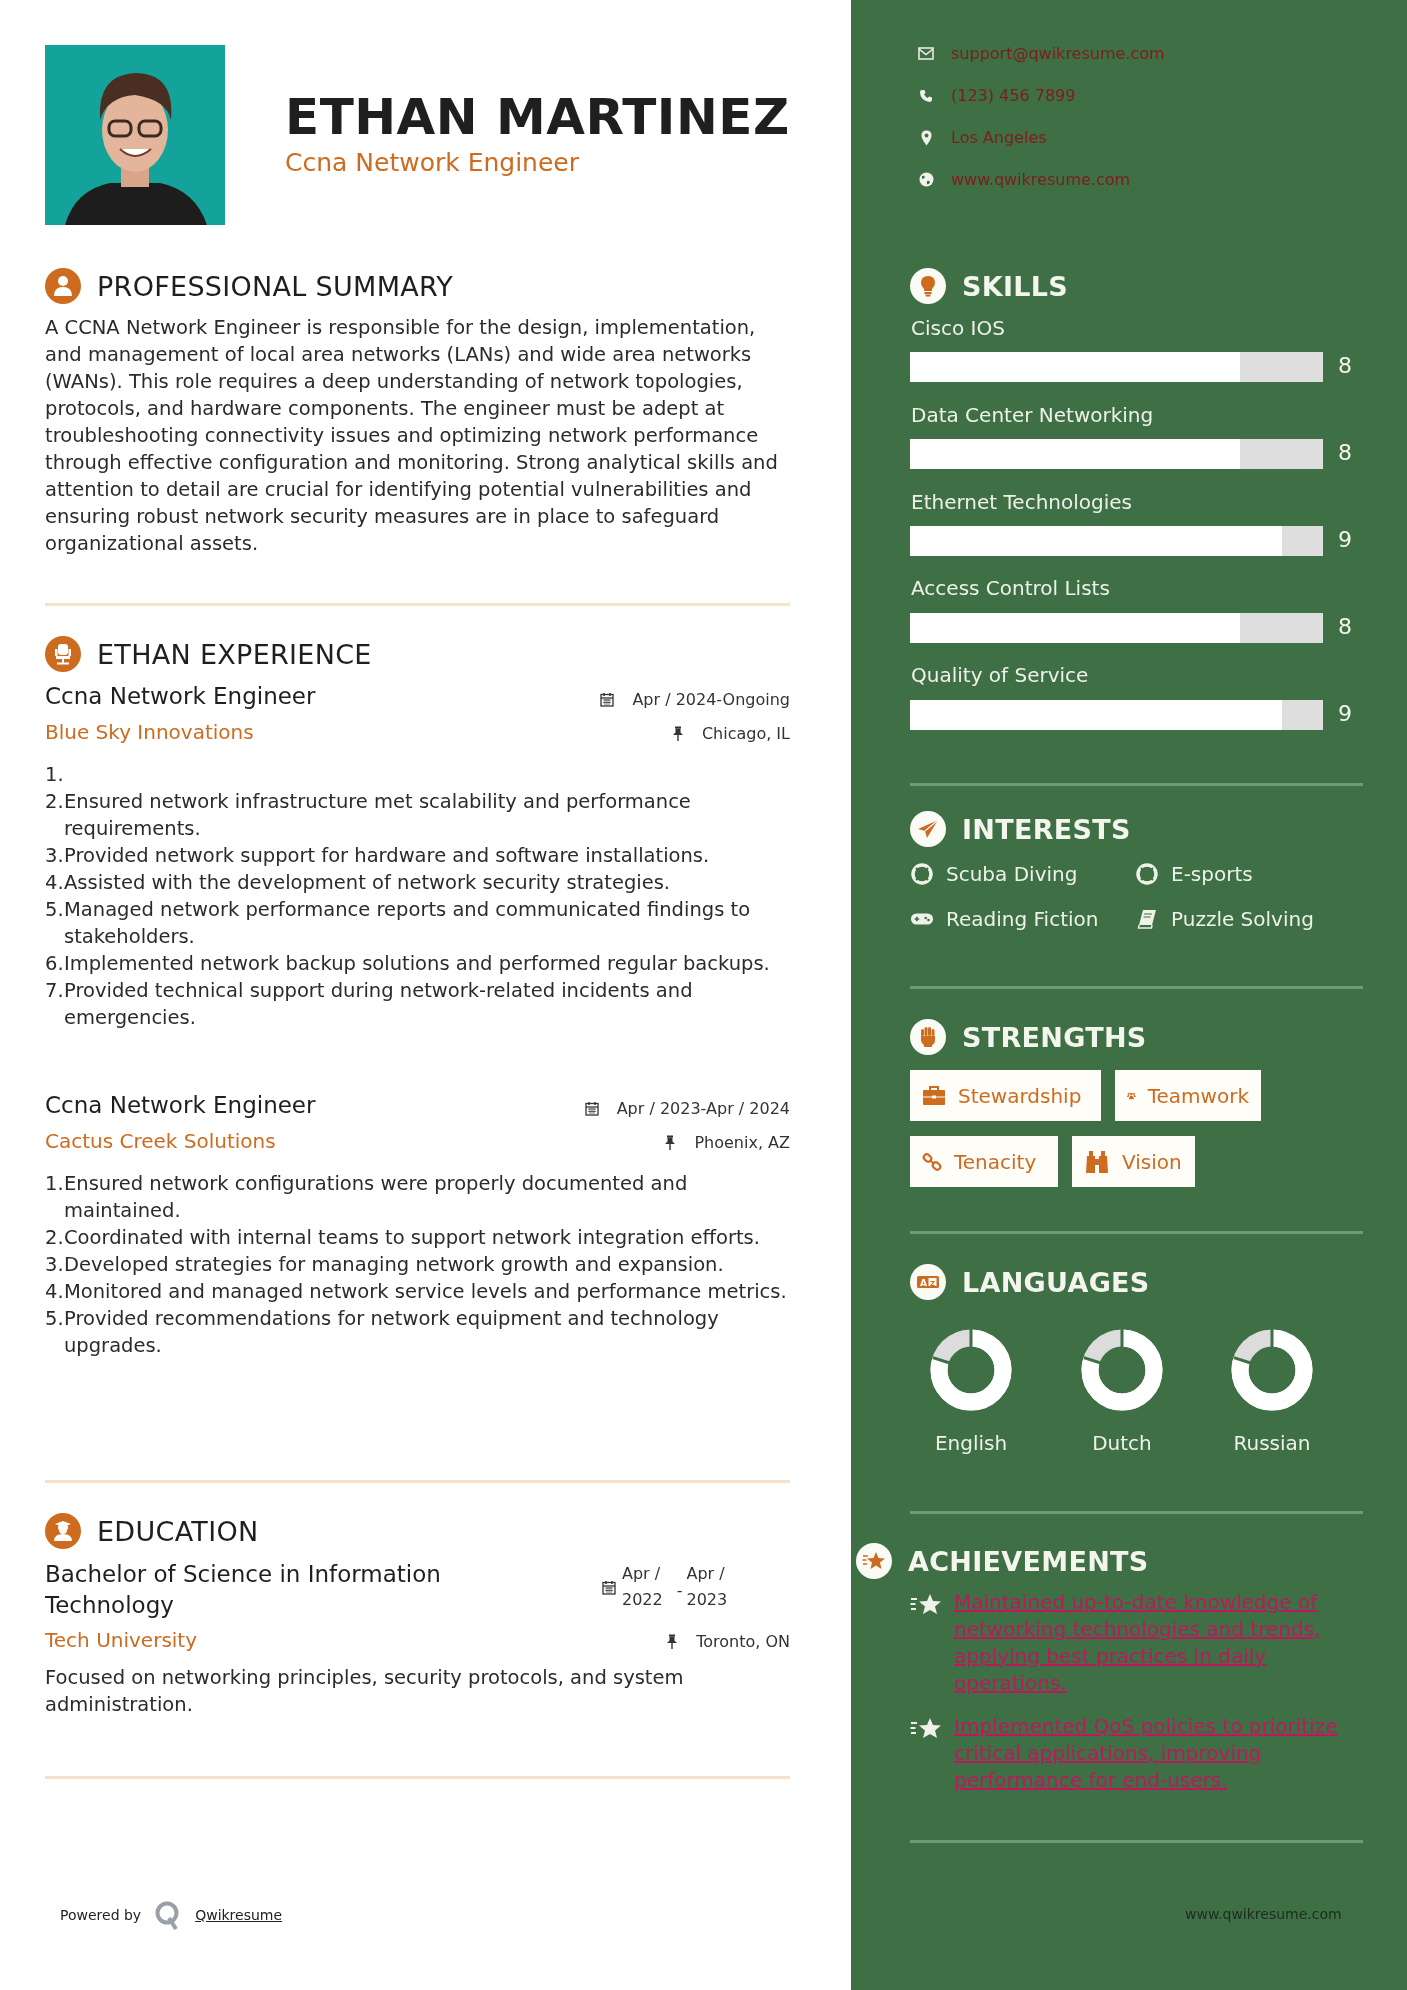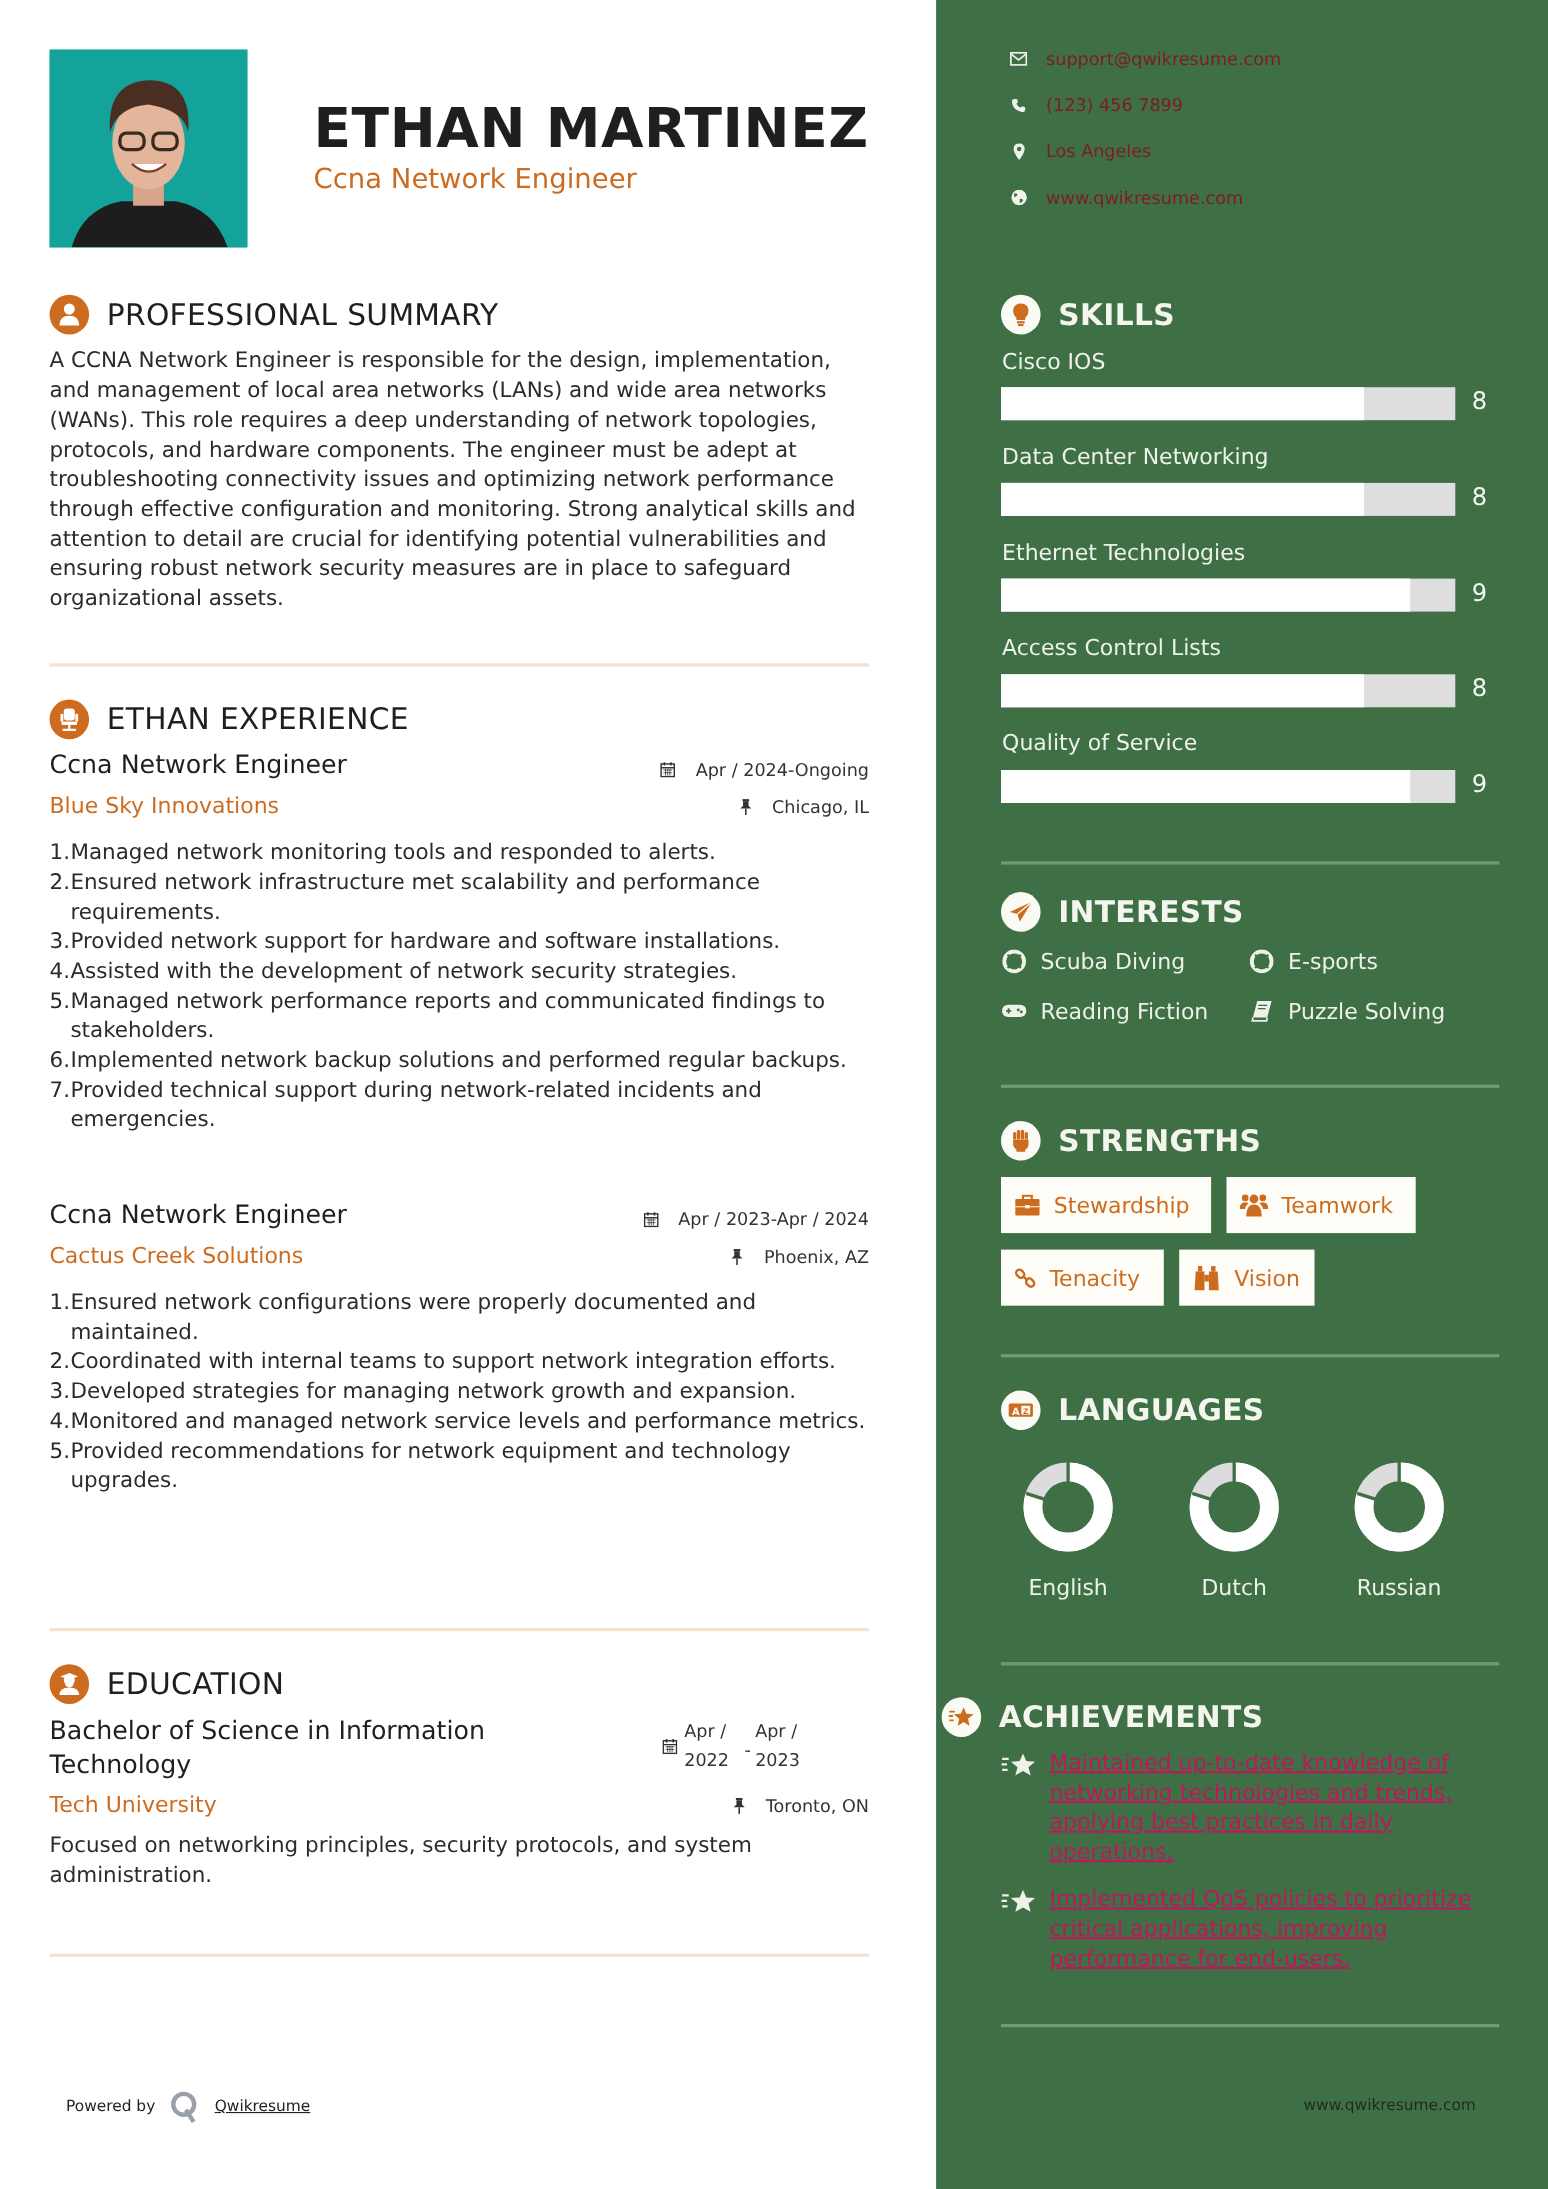--- a/index.html
+++ b/index.html
@@ -116,21 +116,20 @@
   <svg width="12" height="15" viewBox="0 0 12 15">
       <rect x="3" y="0.5" width="6" height="2" fill="#333"></rect>
       <path d="M3.5 2.5 h5 v4 l2.5 2.5 h-10 l2.5 -2.5 z" fill="#333"></path>
       <rect x="5.3" y="9" width="1.4" height="6" fill="#333"></rect>
     </svg>
   <span>Chicago, IL</span>
 </div>
 <ol class="abs list" style="left:45px; top:761px; width:750px; list-style:none;">
   <li>
       <span class="num">1.</span>
-      <span>Managed network monitoring tools and responded to alerts.</span>
     </li>
   <li>
       <span class="num">2.</span>
       <span>Ensured network infrastructure met scalability and performance requirements.</span>
     </li>
   <li>
       <span class="num">3.</span>
       <span>Provided network support for hardware and software installations.</span>
     </li>
   <li>
@@ -396,21 +395,21 @@
 </div>
 <div class="abs tag" style="left:910px; top:1070px; width:191px;">
   <svg width="24" height="20" viewBox="0 0 24 20">
       <rect x="8" y="1" width="8" height="4" fill="none" stroke="#cd6b1f" stroke-width="2"></rect>
       <rect x="1" y="4" width="22" height="15" rx="1" fill="#cd6b1f"></rect>
       <line x1="1" y1="11" x2="23" y2="11" stroke="#fffdf8" stroke-width="1"></line>
       <rect x="10" y="9.5" width="4" height="3" fill="#fffdf8"></rect>
     </svg>
   <span>Stewardship</span>
 </div>
-<div class="abs tag" style="left:1115px; top:1070px; width:172px;">
+<div class="abs tag" style="left:1115px; top:1070px; width:146px;">
   <svg width="26" height="24" viewBox="0 0 26 24">
       <circle cx="13" cy="6" r="4" fill="#cd6b1f"></circle>
       <circle cx="5" cy="5" r="3" fill="#cd6b1f"></circle>
       <circle cx="21" cy="5" r="3" fill="#cd6b1f"></circle>
       <path d="M6 22 Q6 11 13 11 Q20 11 20 22 Z" fill="#cd6b1f"></path>
       <path d="M0 15 Q0 9 5 9 Q7 9 8 10 Q5 12 5 15 Z M26 15 Q26 9 21 9 Q19 9 18 10 Q21 12 21 15 Z" fill="#cd6b1f"></path>
     </svg>
   <span>Teamwork</span>
 </div>
 <div class="abs tag" style="left:910px; top:1136px; width:148px;">

